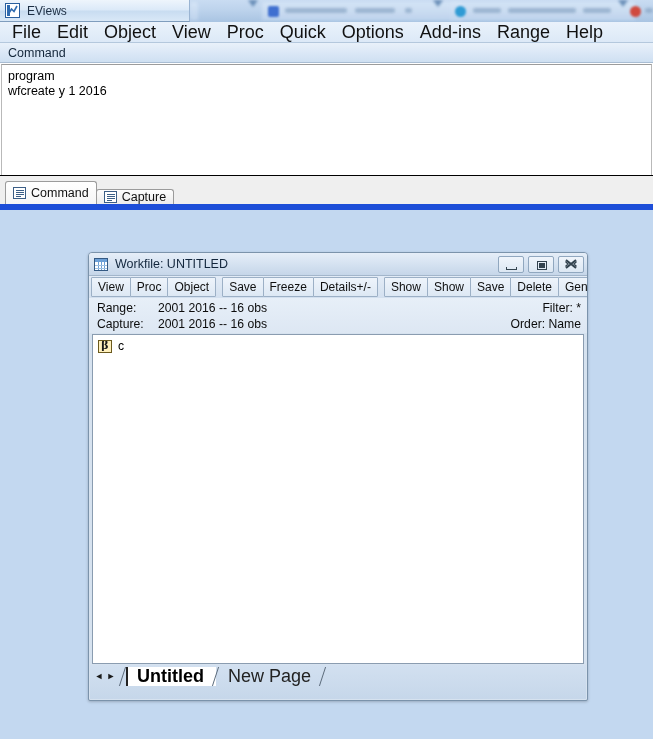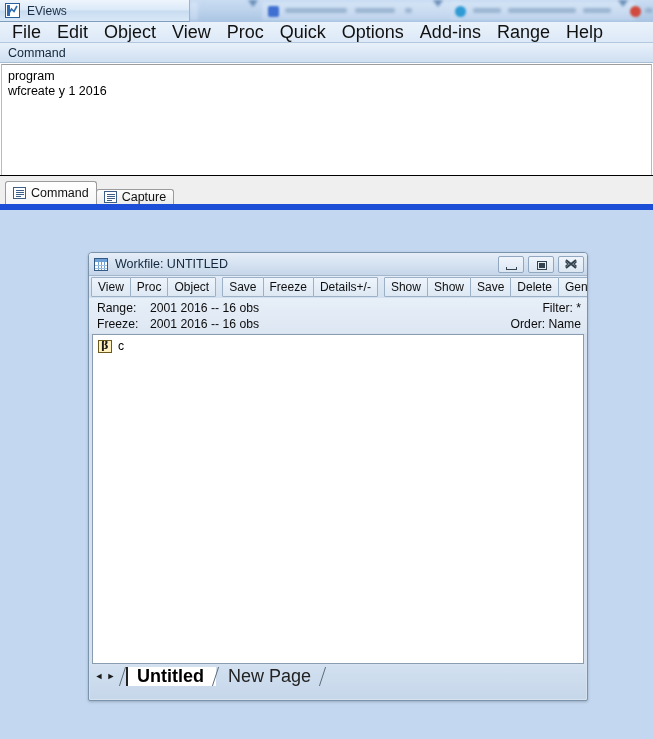--- a/index.html
+++ b/index.html
@@ -347,20 +347,21 @@
     box-sizing: border-box;
     padding: 2px 6px 0 8px;
     font-size: 12.2px;
     color: #0c0c0c;
   }
   .wf-info-row {
     display: flex;
     align-items: center;
     height: 16px;
     white-space: nowrap;
+    gap: 8px;
   }
   .wf-info-label { width: 53px; flex: 0 0 auto; }
   .wf-info-val   { flex: 0 0 auto; }
   .wf-info-right { margin-left: auto; }
 
   
   .wf-list {
     position: absolute;
     left: 3px; top: 81px;
     width: 492px;
@@ -593,21 +594,21 @@
 
         </div>
 
         <div class="wf-info">
           <div class="wf-info-row">
             <span class="wf-info-label">Range:</span>
             <span class="wf-info-val">2001 2016   --   16 obs</span>
             <span class="wf-info-right">Filter: *</span>
           </div>
           <div class="wf-info-row">
-            <span class="wf-info-label">Freeze:</span>
+            <span class="wf-info-label">Capture:</span>
             <span class="wf-info-val">2001 2016   --   16 obs</span>
             <span class="wf-info-right">Order: Name</span>
           </div>
         </div>
 
         <div class="wf-list">
           <div class="obj-row">
             <span class="obj-icon beta"></span>
             <span class="obj-label">c</span>
           </div>

